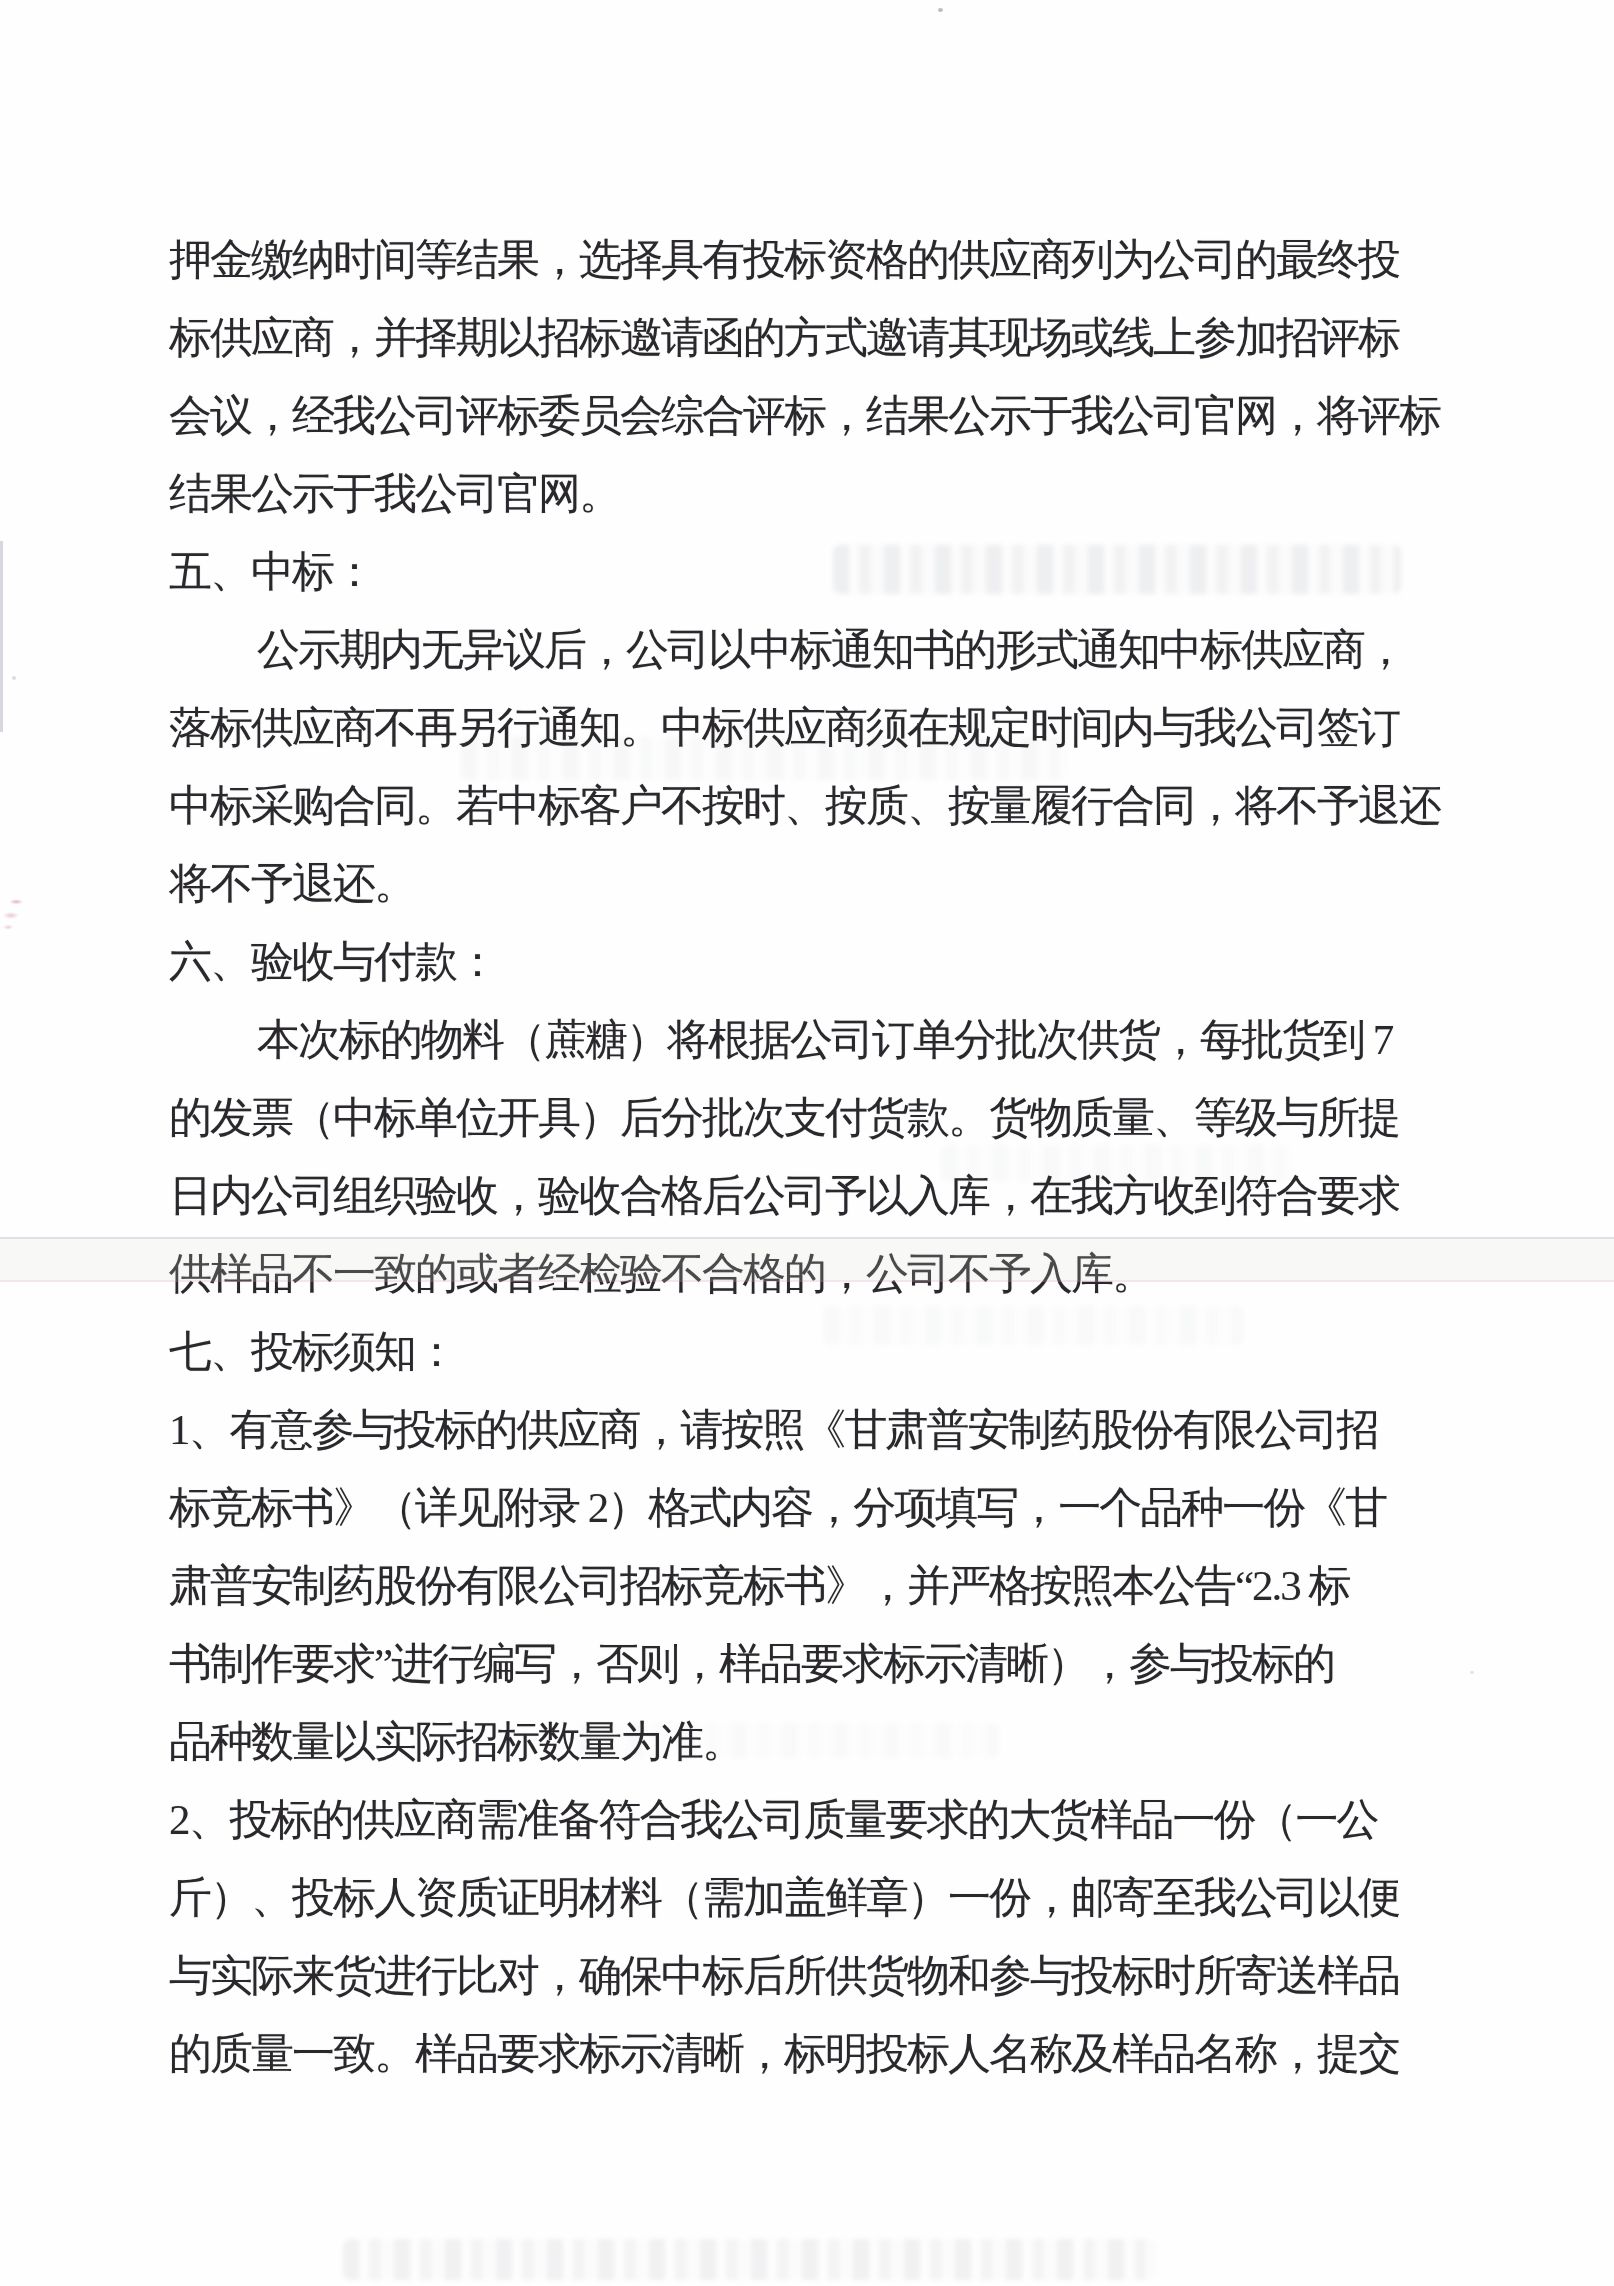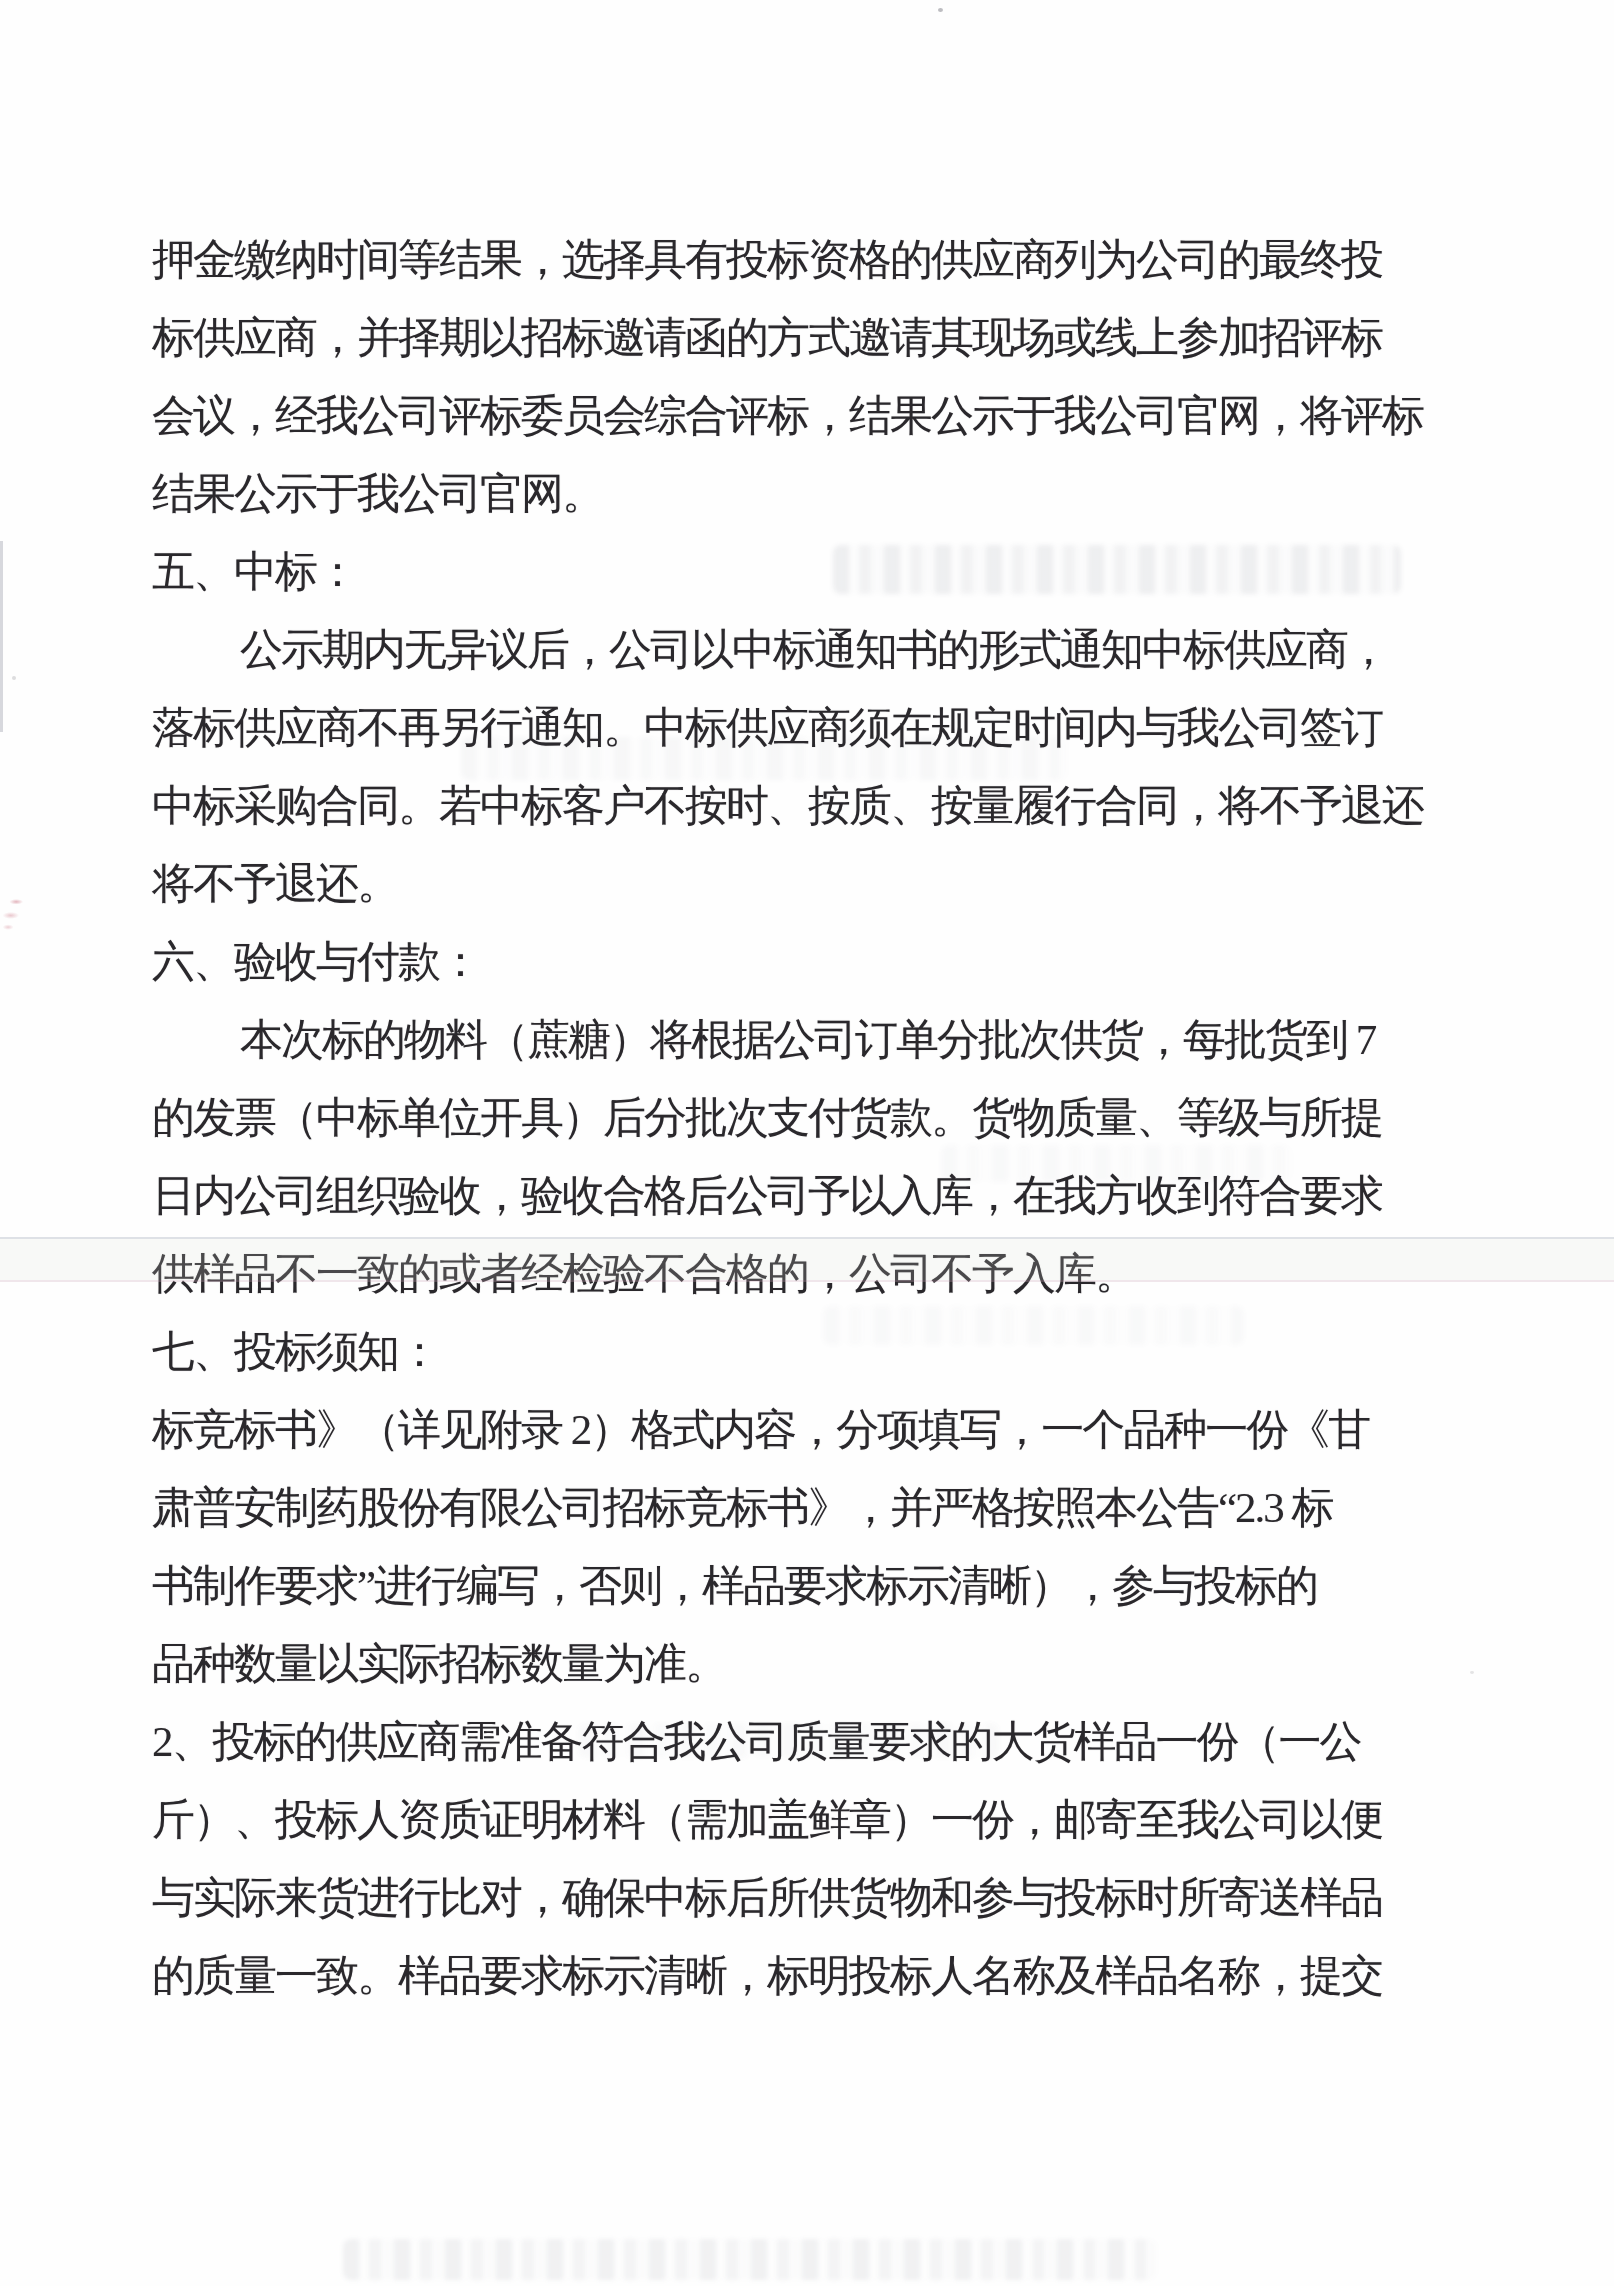--- a/index.html
+++ b/index.html
@@ -9,21 +9,21 @@
     height: 2287px;
     margin: 0 auto;
     background: #fefefe;
     overflow: hidden;
     font-family: "Liberation Serif", "DejaVu Serif", serif;
     color: #2a282c;
   }
   
   .textblock {
     position: absolute;
-    left: 152px;
+    left: 169px;
     top: 221px;
     width: 1313px;
   }
   .line {
     height: 78px;
     display: flex;
     align-items: center;
     font-size: 43px;
     letter-spacing: -2px;
     white-space: nowrap;
@@ -92,20 +92,21 @@
     <div class="line indent">公示期内无异议后，公司以中标通知书的形式通知中标供应商，</div>
     <div class="line">落标供应商不再另行通知。中标供应商须在规定时间内与我公司签订</div>
     <div class="line">中标采购合同。若中标客户不按时、按质、按量履行合同，将不予退还</div>
     <div class="line">将不予退还。</div>
     <div class="line">六、验收与付款：</div>
     <div class="line indent">本次标的物料（蔗糖）将根据公司订单分批次供货，每批货到 7</div>
     <div class="line">的发票（中标单位开具）后分批次支付货款。货物质量、等级与所提</div>
     <div class="line">日内公司组织验收，验收合格后公司予以入库，在我方收到符合要求</div>
     <div class="line">供样品不一致的或者经检验不合格的，公司不予入库。</div>
     <div class="line">七、投标须知：</div>
+    <div class="line">1、有意参与投标的供应商，请按照《甘肃普安制药股份有限公司招</div>
     <div class="line">标竞标书》（详见附录 2）格式内容，分项填写，一个品种一份《甘</div>
     <div class="line">肃普安制药股份有限公司招标竞标书》，并严格按照本公告“2.3 标</div>
     <div class="line">书制作要求”进行编写，否则，样品要求标示清晰），参与投标的</div>
     <div class="line">品种数量以实际招标数量为准。</div>
     <div class="line">2、投标的供应商需准备符合我公司质量要求的大货样品一份（一公</div>
     <div class="line">斤）、投标人资质证明材料（需加盖鲜章）一份，邮寄至我公司以便</div>
     <div class="line">与实际来货进行比对，确保中标后所供货物和参与投标时所寄送样品</div>
     <div class="line">的质量一致。样品要求标示清晰，标明投标人名称及样品名称，提交</div>
   </div>
 

